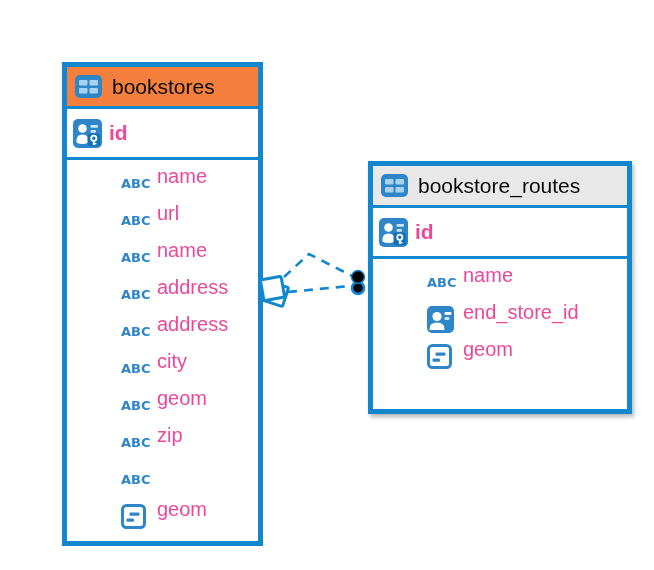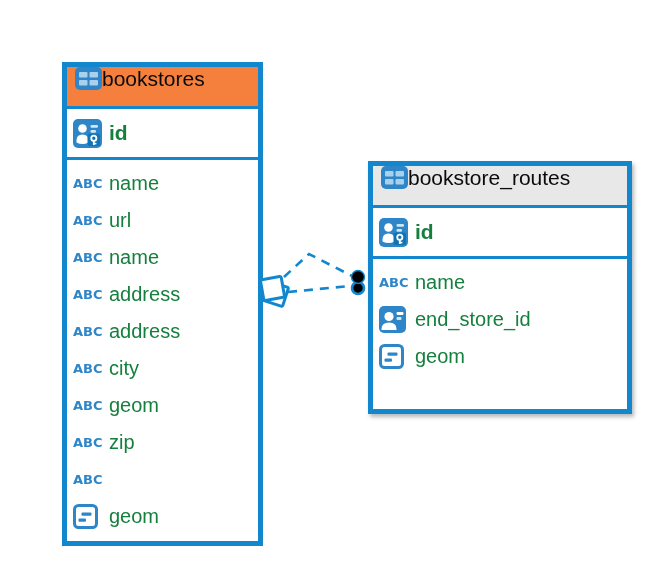--- a/index.html
+++ b/index.html
@@ -14,45 +14,46 @@
   .table{
     position:absolute;
     background:#ffffff;
     border:5px solid #1287CE;
     box-sizing:border-box;
     z-index:2;
   }
   .table.shadow{box-shadow:2px 3px 4px rgba(0,0,0,0.28);}
   .thead{
     height:39px;
-    display:flex;align-items:flex-start;
-    padding:0 8px;gap:0;
+    display:flex;align-items:center;
+    padding:0 8px;gap:10px;
     border-bottom:3px solid #1287CE;
   }
   .thead.selected{background:#F5803E;}
   .thead.plain{background:#E8E8E8;}
   .ttitle{font-size:21px;color:#0a0a0a;white-space:nowrap;}
   .idrow{
     height:48px;
     display:flex;align-items:center;
     padding:0 6px;
     border-bottom:3px solid #1287CE;
     background:#fff;
   }
   .fields{padding:5px 0 4px 0;background:#fff;}
   .frow{
     height:37px;
-    display:flex;align-items:center;
+    display:flex;
     padding:0 6px;
+    margin-left:48px;
   }
   .iconbox{
     width:36px;flex:0 0 36px;
     display:flex;align-items:center;justify-content:flex-start;
   }
-  .colname{font-size:20px;color:#15803d;white-space:nowrap;}
+  .colname{font-size:20px;color:#ec4899;white-space:nowrap;}
   .colname.bold{font-weight:bold;font-size:21px;}
 
   
   .abc{
     font-family:"DejaVu Sans","Liberation Sans",sans-serif;
     font-weight:800;font-size:13px;letter-spacing:0px;
     color:#2E86C8;line-height:1;
   }
 
   

